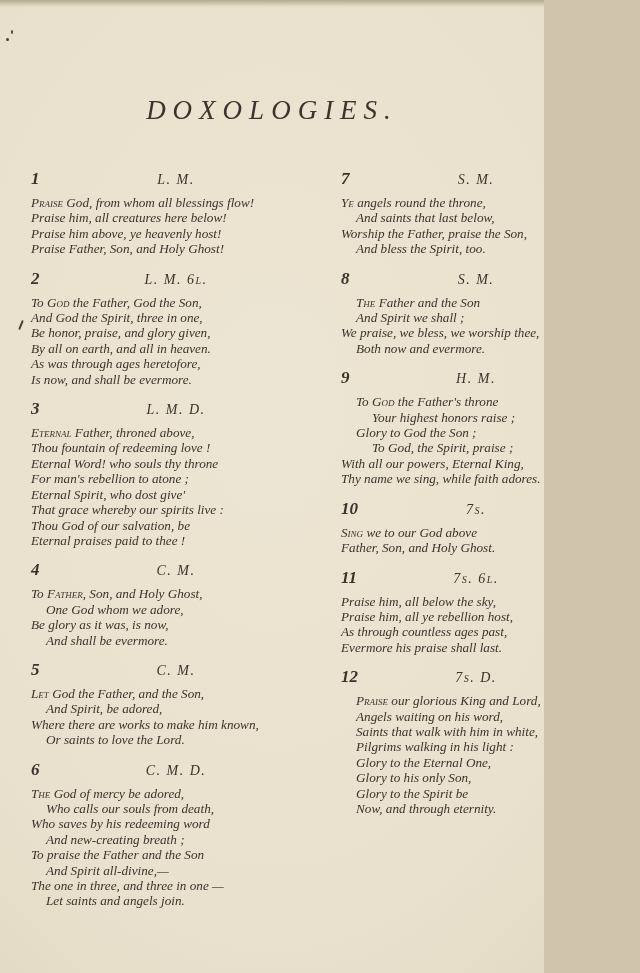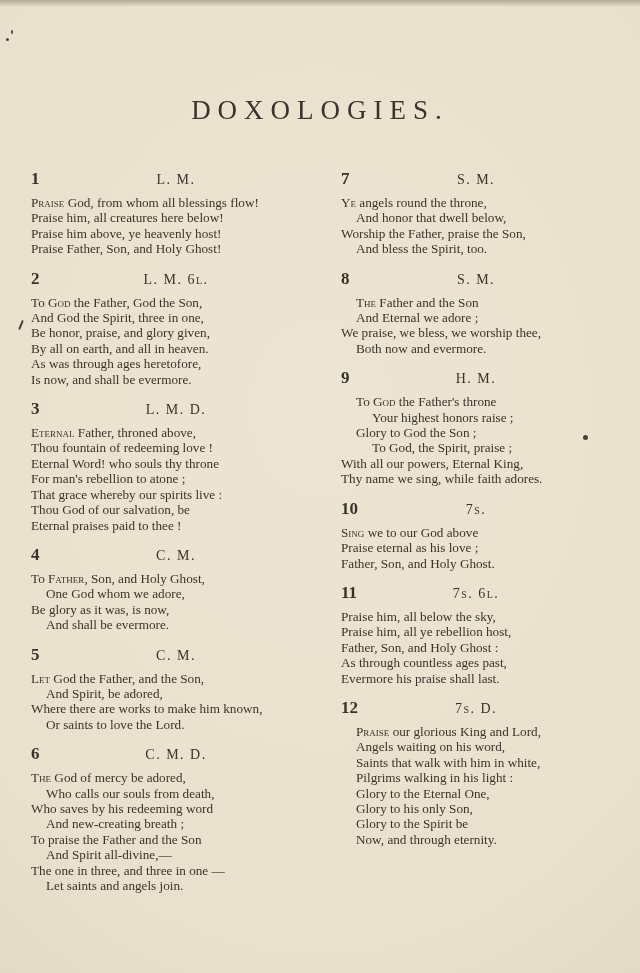--- a/index.html
+++ b/index.html
@@ -3,25 +3,26 @@
 <meta charset="utf-8">
 <style>
   html, body { margin: 0; padding: 0; }
   body {
     width: 640px; height: 973px;
     background: #cfc4ac;
     font-family: "Liberation Serif", "DejaVu Serif", serif;
   }
   .page {
     position: relative;
-    width: 640px; height: 973px;
+    width: 544px; height: 973px;
     overflow: hidden;
     color: #3a332b;
     background: radial-gradient(ellipse 120% 100% at 50% 42%,
       #ede5d3 0%, #e9e1cd 55%, #ded4bf 88%, #d2c7af 100%);
+    font-style: italic;
   }
   .edge-top {
     position: absolute; top: 0; left: 0; right: 0; height: 7px;
     background: linear-gradient(#b5aa93, rgba(181,170,147,0));
   }
   .title {
     margin: 0; padding-top: 95px;
     text-align: center;
     font-size: 27px; font-weight: 400;
     letter-spacing: 7px;
@@ -96,20 +97,21 @@
           <p class="line indent-0"><span>By all on earth, and all in heaven.</span></p>
           <p class="line indent-0"><span>As was through ages heretofore,</span></p>
           <p class="line indent-0"><span>Is now, and shall be evermore.</span></p>
         </section>
         <section class="hymn">
           <div class="hymn-head"><span class="hymn-number">3</span><span class="hymn-meter">L. M. D.</span></div>
           <p class="line indent-0"><span class="sc">Eternal</span><span> Father, throned above,</span></p>
           <p class="line indent-0"><span>Thou fountain of redeeming love !</span></p>
           <p class="line indent-0"><span>Eternal Word! who souls thy throne</span></p>
           <p class="line indent-0"><span>For man's rebellion to atone ;</span></p>
+          <p class="line indent-0"><span>Eternal Spirit, who dost give'</span></p>
           <p class="line indent-0"><span>That grace whereby our spirits live :</span></p>
           <p class="line indent-0"><span>Thou God of our salvation, be</span></p>
           <p class="line indent-0"><span>Eternal praises paid to thee !</span></p>
         </section>
         <section class="hymn">
           <div class="hymn-head"><span class="hymn-number">4</span><span class="hymn-meter">C. M.</span></div>
           <p class="line indent-0"><span>To </span><span class="sc">Father</span><span>, Son, and Holy Ghost,</span></p>
           <p class="line indent-1"><span>One God whom we adore,</span></p>
           <p class="line indent-0"><span>Be glory as it was, is now,</span></p>
           <p class="line indent-1"><span>And shall be evermore.</span></p>
@@ -130,51 +132,49 @@
           <p class="line indent-0"><span>To praise the Father and the Son</span></p>
           <p class="line indent-1"><span>And Spirit all-divine,—</span></p>
           <p class="line indent-0"><span>The one in three, and three in one —</span></p>
           <p class="line indent-1"><span>Let saints and angels join.</span></p>
         </section>
       </div>
     <div class="col" id="col-right">
         <section class="hymn">
           <div class="hymn-head"><span class="hymn-number">7</span><span class="hymn-meter">S. M.</span></div>
           <p class="line indent-0"><span class="sc">Ye</span><span> angels round the throne,</span></p>
-          <p class="line indent-1"><span>And honor that dwell below,</span></p>
+          <p class="line indent-1"><span>And saints that last below,</span></p>
           <p class="line indent-0"><span>Worship the Father, praise the Son,</span></p>
           <p class="line indent-1"><span>And bless the Spirit, too.</span></p>
         </section>
         <section class="hymn">
           <div class="hymn-head"><span class="hymn-number">8</span><span class="hymn-meter">S. M.</span></div>
           <p class="line indent-1"><span class="sc">The</span><span> Father and the Son</span></p>
-          <p class="line indent-1"><span>And Eternal we adore ;</span></p>
+          <p class="line indent-1"><span>And Spirit we shall ;</span></p>
           <p class="line indent-0"><span>We praise, we bless, we worship thee,</span></p>
           <p class="line indent-1"><span>Both now and evermore.</span></p>
         </section>
         <section class="hymn">
           <div class="hymn-head"><span class="hymn-number">9</span><span class="hymn-meter">H. M.</span></div>
           <p class="line indent-1"><span>To </span><span class="sc">God</span><span> the Father's throne</span></p>
           <p class="line indent-2"><span>Your highest honors raise ;</span></p>
           <p class="line indent-1"><span>Glory to God the Son ;</span></p>
           <p class="line indent-2"><span>To God, the Spirit, praise ;</span></p>
           <p class="line indent-0"><span>With all our powers, Eternal King,</span></p>
           <p class="line indent-0"><span>Thy name we sing, while faith adores.</span></p>
         </section>
         <section class="hymn">
           <div class="hymn-head"><span class="hymn-number">10</span><span class="hymn-meter">7s.</span></div>
           <p class="line indent-0"><span class="sc">Sing</span><span> we to our God above</span></p>
-          <p class="line indent-0"><span>Praise eternal as his love ;</span></p>
           <p class="line indent-0"><span>Father, Son, and Holy Ghost.</span></p>
         </section>
         <section class="hymn">
           <div class="hymn-head"><span class="hymn-number">11</span><span class="hymn-meter">7s. 6l.</span></div>
           <p class="line indent-0"><span>Praise him, all below the sky,</span></p>
           <p class="line indent-0"><span>Praise him, all ye rebellion host,</span></p>
-          <p class="line indent-0"><span>Father, Son, and Holy Ghost :</span></p>
           <p class="line indent-0"><span>As through countless ages past,</span></p>
           <p class="line indent-0"><span>Evermore his praise shall last.</span></p>
         </section>
         <section class="hymn">
           <div class="hymn-head"><span class="hymn-number">12</span><span class="hymn-meter">7s. D.</span></div>
           <p class="line indent-1"><span class="sc">Praise</span><span> our glorious King and Lord,</span></p>
           <p class="line indent-1"><span>Angels waiting on his word,</span></p>
           <p class="line indent-1"><span>Saints that walk with him in white,</span></p>
           <p class="line indent-1"><span>Pilgrims walking in his light :</span></p>
           <p class="line indent-1"><span>Glory to the Eternal One,</span></p>

